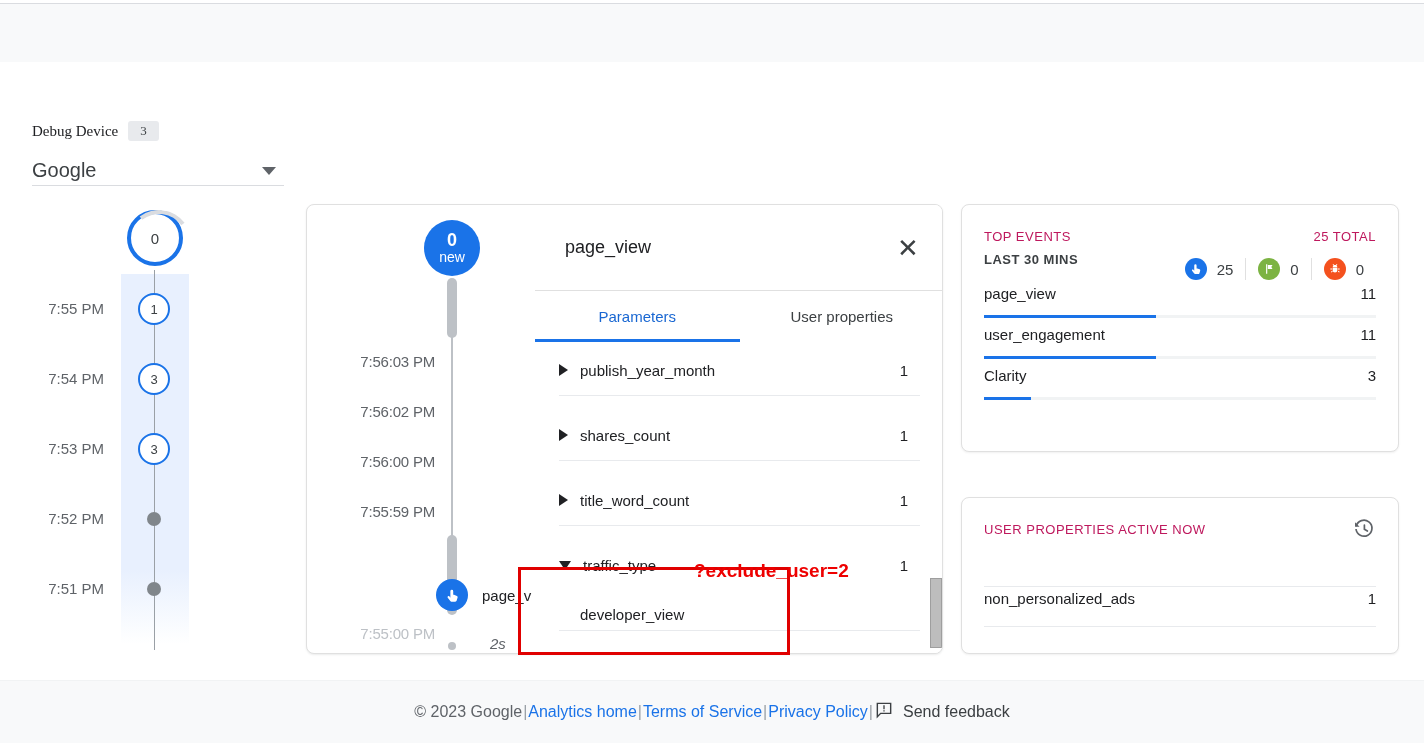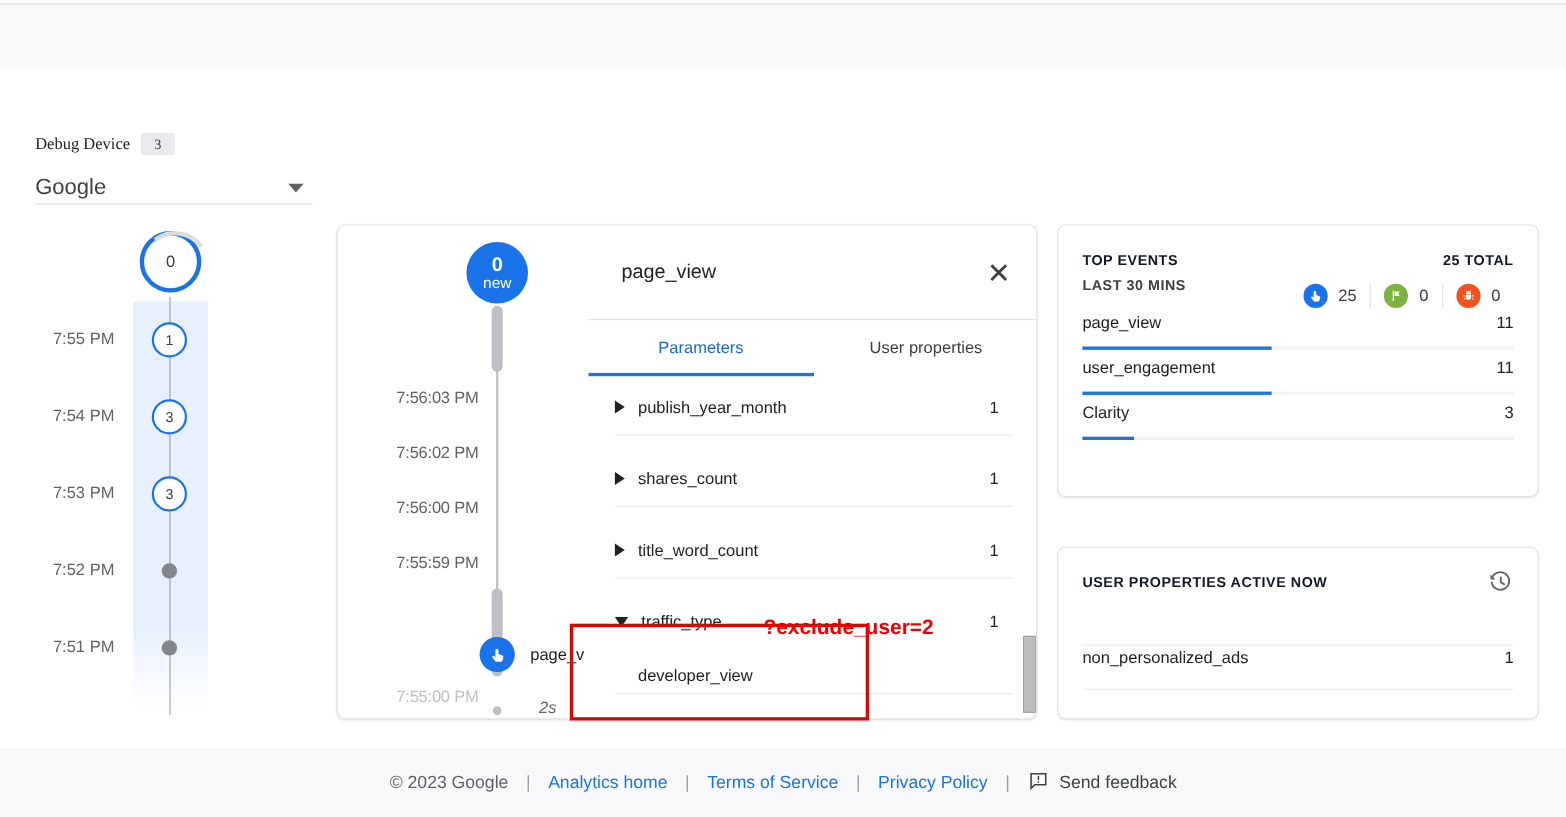--- a/index.html
+++ b/index.html
@@ -195,21 +195,21 @@
     border-radius: 8px; box-shadow: 0 1px 2px rgba(60,64,67,.08);
   }
   #top-events-card { left: 961px; top: 204px; width: 438px; height: 248px; }
   #user-props-card { left: 961px; top: 497px; width: 438px; height: 157px; }
 
   .card-head {
     display: flex; justify-content: space-between; align-items: flex-start;
     padding: 24px 22px 0 22px;
   }
   .card-label {
-    font-size: 13px; font-weight: bold; color: #0f172a; letter-spacing: .5px;
+    font-size: 13px; font-weight: normal; color: #be185d; letter-spacing: .5px;
   }
   .card-sub {
     font-size: 13px; font-weight: bold; color: #3c4043; letter-spacing: .5px;
     padding: 8px 22px 0 22px;
   }
   .counters {
     position: absolute; right: 22px; top: 53px;
     display: flex; align-items: center; gap: 0;
   }
   .counter { display: flex; align-items: center; gap: 10px; padding: 0 12px; }
@@ -232,21 +232,21 @@
     position: absolute; left: 22px; right: 22px; top: 92px;
     display: flex; justify-content: space-between; align-items: center;
     font-size: 15px; color: #202124; text-align: center;
   }
 
   
   .footer {
     position: absolute; left: 0; bottom: 0; width: 1424px; height: 63px;
     background: #f8f9fa; border-top: 1px solid #f1f3f4;
     display: flex; align-items: center; justify-content: center;
-    gap: 16px; font-size: 16px; color: #5f6368;
+    gap: 1px; font-size: 16px; color: #5f6368;
   }
   .footer a { color: #1a73e8; text-decoration: none; }
   .footer .sep { color: #9aa0a6; }
   .fb { display: inline-flex; align-items: center; gap: 9px; color: #3c4043; }
 </style>
 </head>
 <body>
 
 <div id="app">
 

